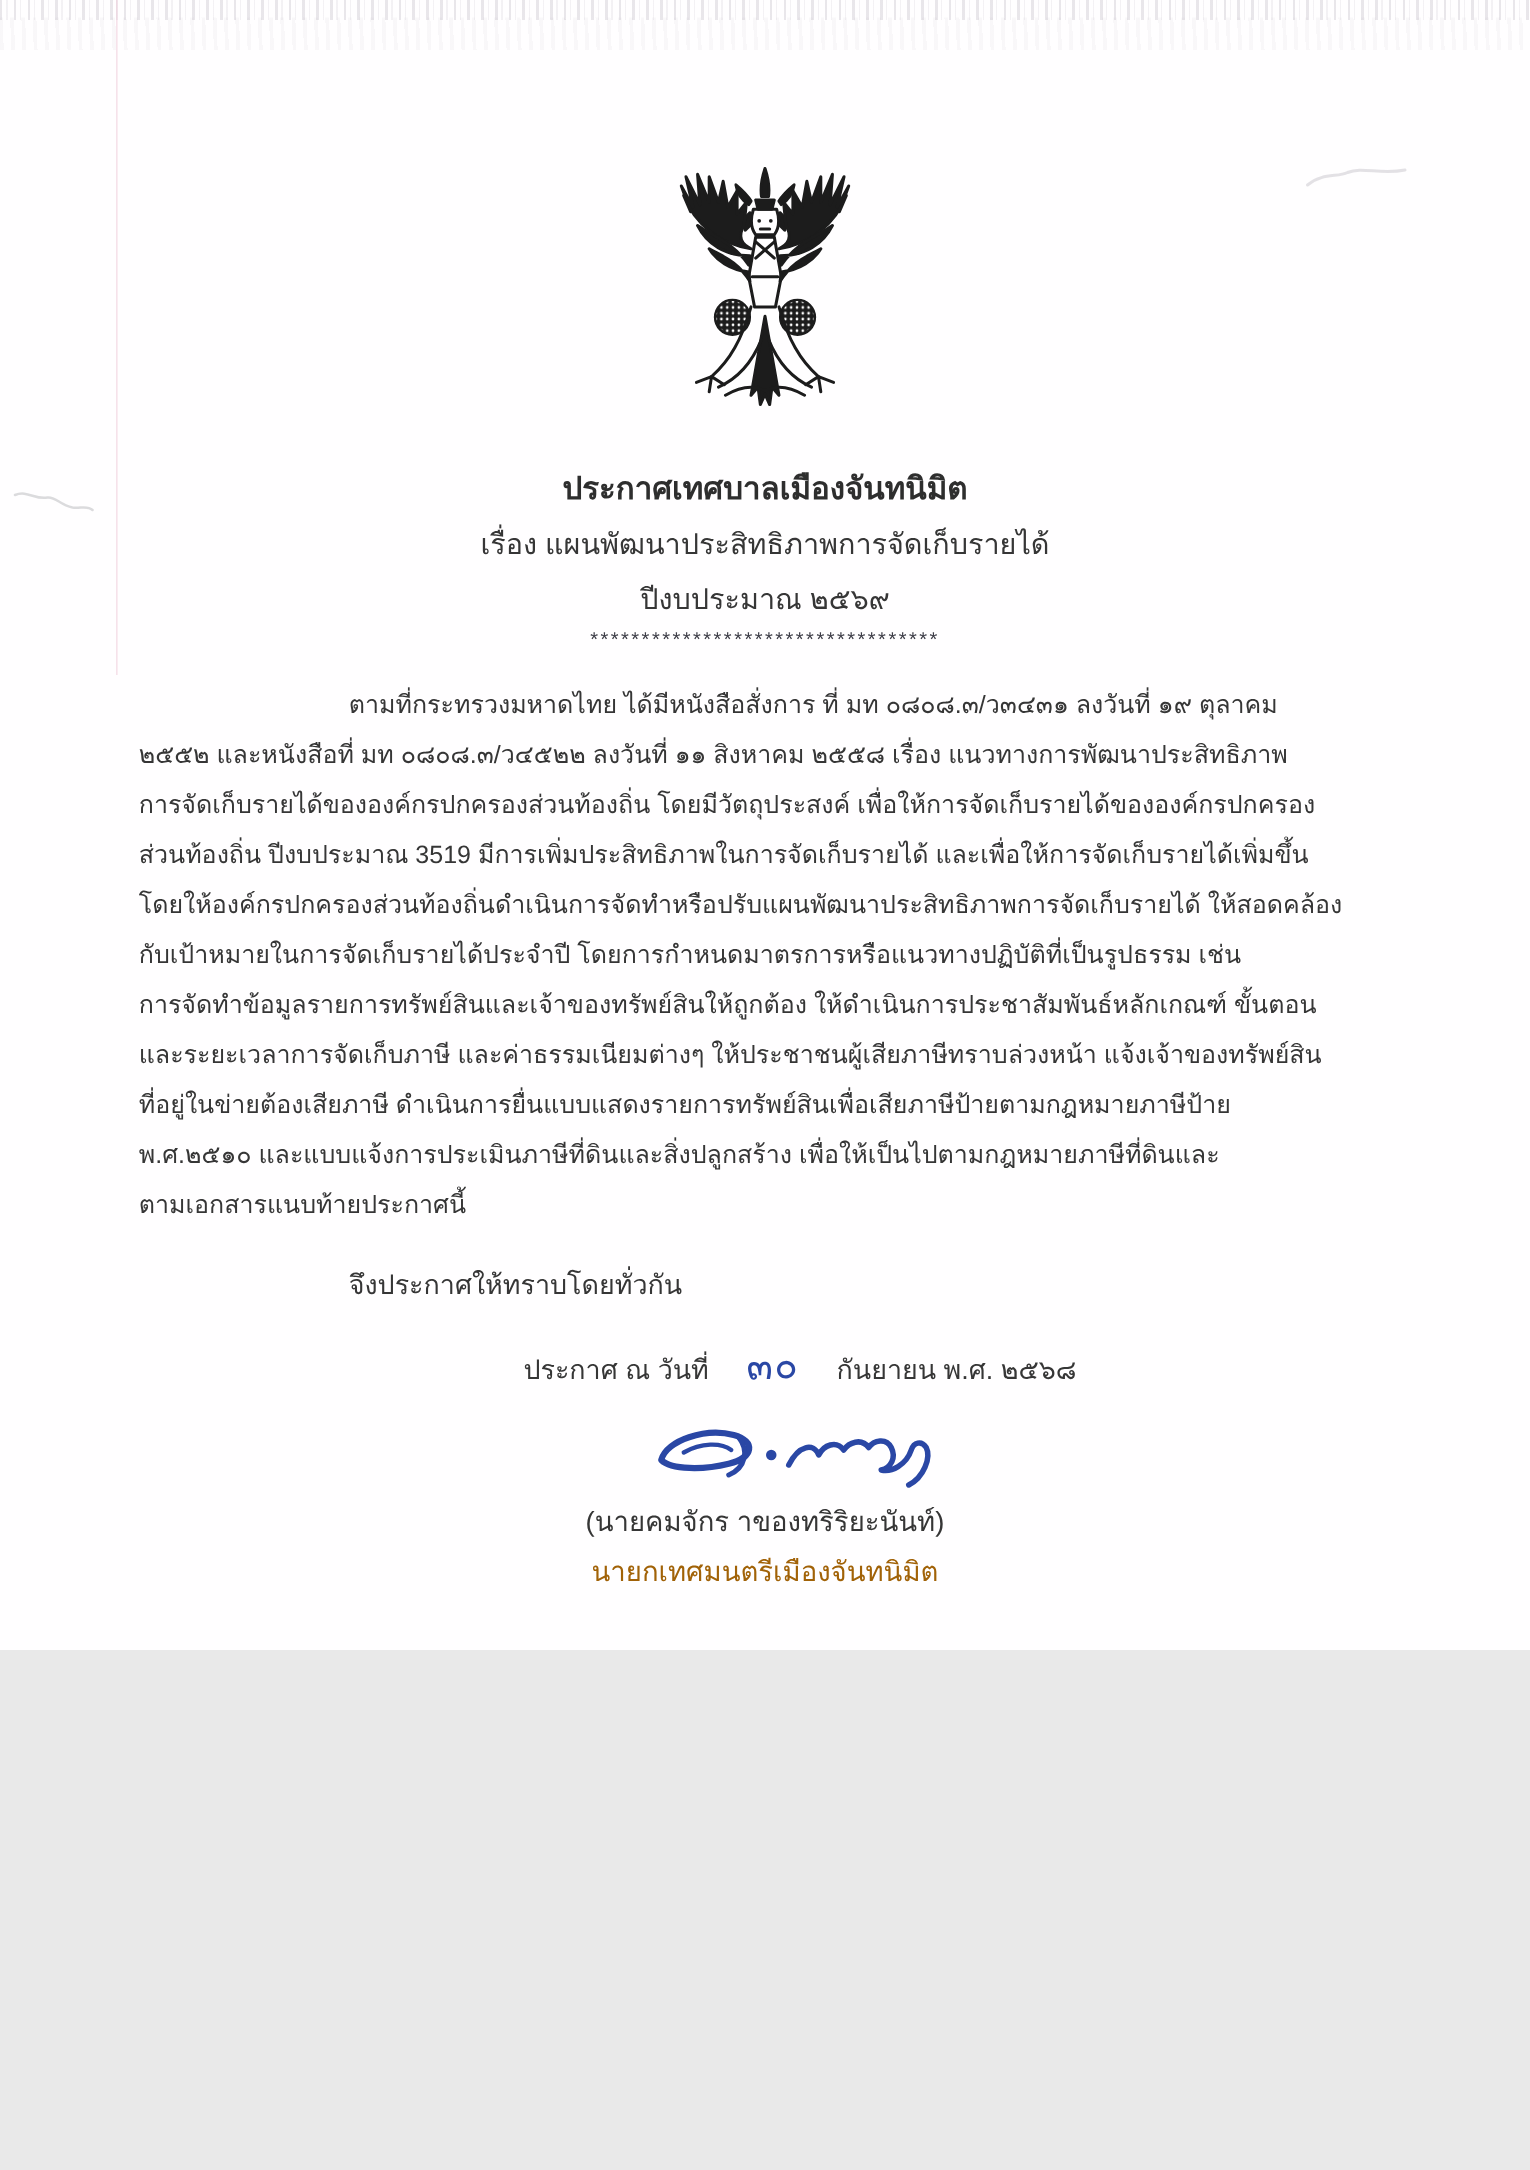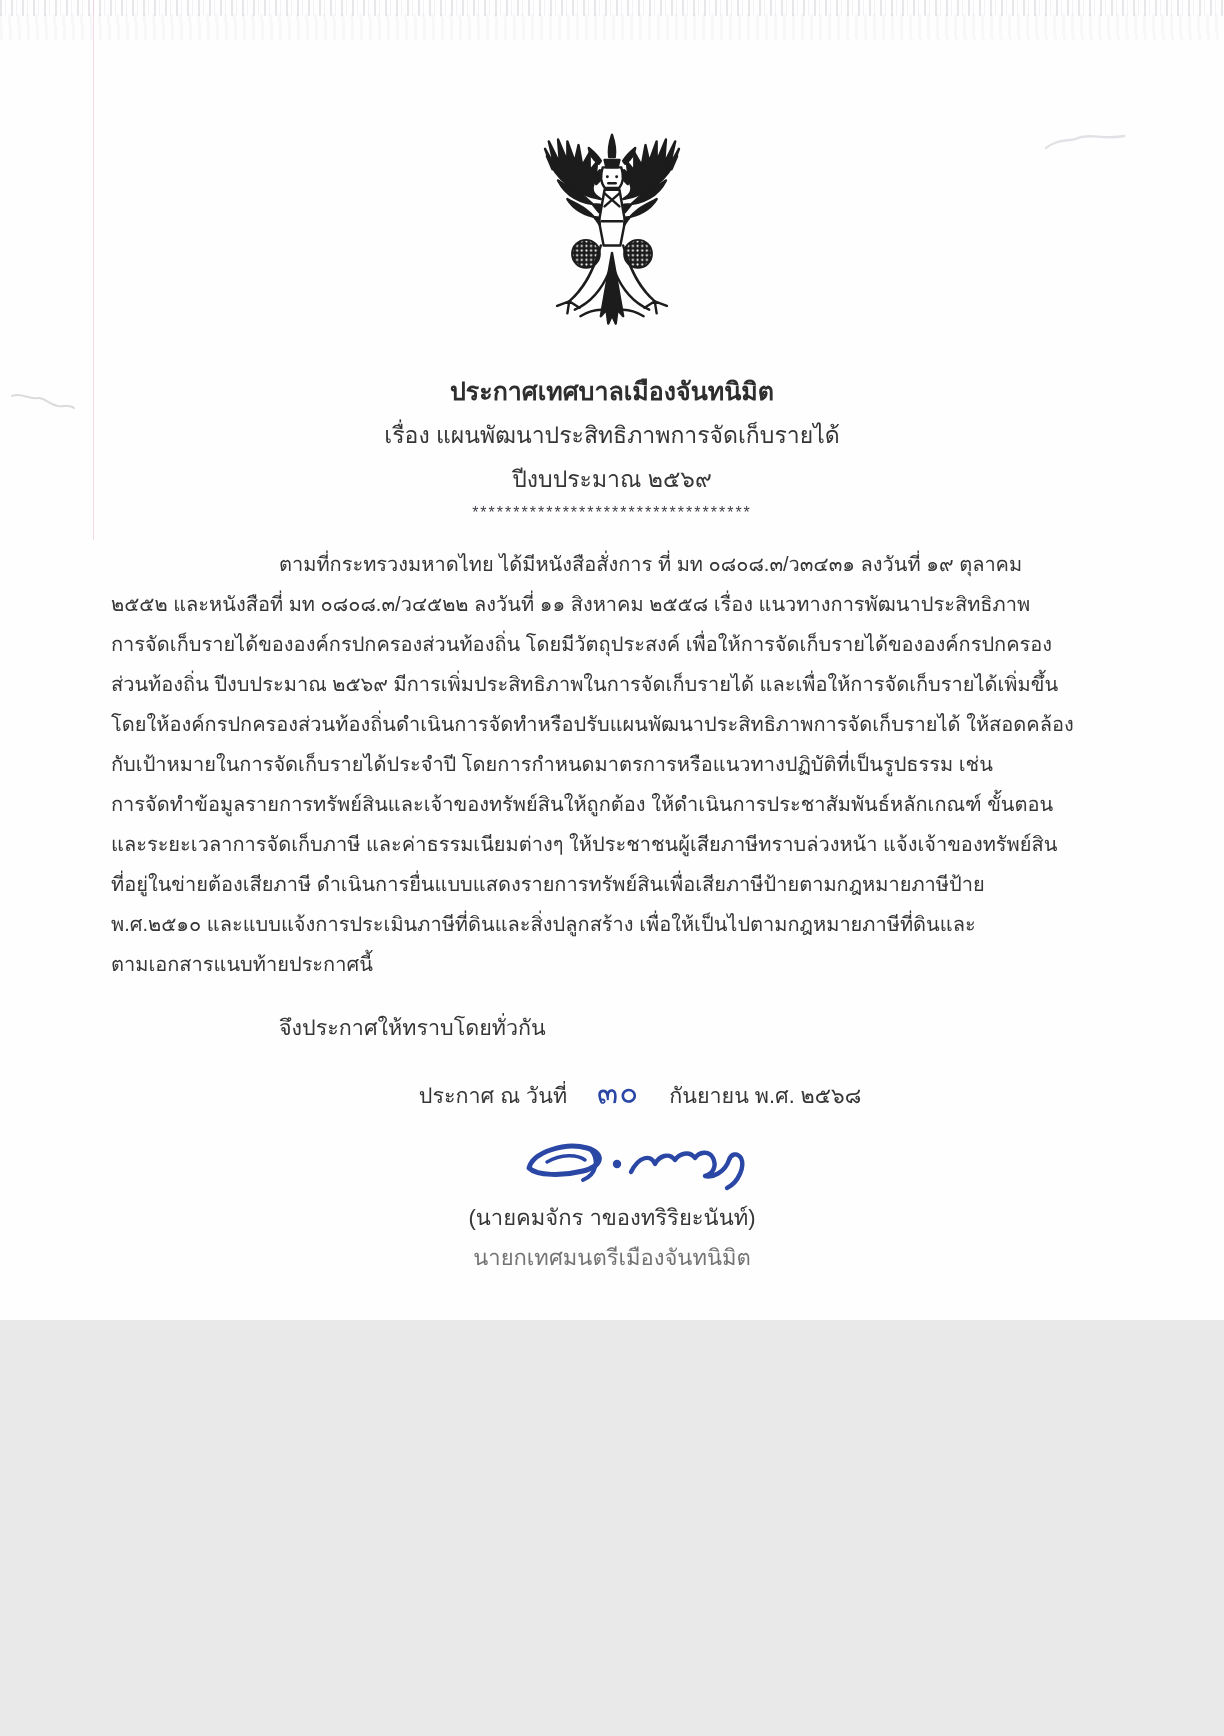--- a/index.html
+++ b/index.html
@@ -76,21 +76,21 @@
     font-size:31px;line-height:30px;
     color:#2a47a5;
     transform:rotate(-2deg);
     font-weight:500;
     letter-spacing:1px;
   }
   
   .sig-block{margin-top:18px;text-align:center;}
   .sig-ink{display:block;margin:10px auto 0;transform:translateX(26px);}
   .sig-name{font-size:22px;line-height:40px;color:#363636;margin-top:2px;}
-  .sig-pos{font-size:22px;line-height:40px;color:#737373;}
+  .sig-pos{font-size:22px;line-height:40px;color:#a16207;}
 </style>
 </head>
 <body>
 
 <div class="page">
 
   <div class="noise-top"></div>
   <div class="noise-top2"></div>
   <div class="pink-line"></div>
   <svg class="smudge-left" viewBox="0 0 70 26">
@@ -149,21 +149,21 @@
 
   <div class="h-title">ประกาศเทศบาลเมืองจันทนิมิต</div>
   <div class="h-line">เรื่อง แผนพัฒนาประสิทธิภาพการจัดเก็บรายได้</div>
   <div class="h-line">ปีงบประมาณ ๒๕๖๙</div>
   <div class="divider">**********************************</div>
 
   <div class="body-block">
     <div class="body-line indent">ตามที่กระทรวงมหาดไทย ได้มีหนังสือสั่งการ ที่ มท ๐๘๐๘.๓/ว๓๔๓๑ ลงวันที่ ๑๙ ตุลาคม</div>
     <div class="body-line">๒๕๕๒ และหนังสือที่ มท ๐๘๐๘.๓/ว๔๕๒๒ ลงวันที่ ๑๑ สิงหาคม ๒๕๕๘ เรื่อง แนวทางการพัฒนาประสิทธิภาพ</div>
     <div class="body-line">การจัดเก็บรายได้ขององค์กรปกครองส่วนท้องถิ่น โดยมีวัตถุประสงค์ เพื่อให้การจัดเก็บรายได้ขององค์กรปกครอง</div>
-    <div class="body-line">ส่วนท้องถิ่น ปีงบประมาณ ๒๕๖๙ มีการเพิ่มประสิทธิภาพในการจัดเก็บรายได้ และเพื่อให้การจัดเก็บรายได้เพิ่มขึ้น</div>
+    <div class="body-line">ส่วนท้องถิ่น ปีงบประมาณ 3519 มีการเพิ่มประสิทธิภาพในการจัดเก็บรายได้ และเพื่อให้การจัดเก็บรายได้เพิ่มขึ้น</div>
     <div class="body-line">โดยให้องค์กรปกครองส่วนท้องถิ่นดำเนินการจัดทำหรือปรับแผนพัฒนาประสิทธิภาพการจัดเก็บรายได้ ให้สอดคล้อง</div>
     <div class="body-line">กับเป้าหมายในการจัดเก็บรายได้ประจำปี โดยการกำหนดมาตรการหรือแนวทางปฏิบัติที่เป็นรูปธรรม เช่น</div>
     <div class="body-line">การจัดทำข้อมูลรายการทรัพย์สินและเจ้าของทรัพย์สินให้ถูกต้อง ให้ดำเนินการประชาสัมพันธ์หลักเกณฑ์ ขั้นตอน</div>
     <div class="body-line">และระยะเวลาการจัดเก็บภาษี และค่าธรรมเนียมต่างๆ ให้ประชาชนผู้เสียภาษีทราบล่วงหน้า แจ้งเจ้าของทรัพย์สิน</div>
     <div class="body-line">ที่อยู่ในข่ายต้องเสียภาษี ดำเนินการยื่นแบบแสดงรายการทรัพย์สินเพื่อเสียภาษีป้ายตามกฎหมายภาษีป้าย</div>
     <div class="body-line">พ.ศ.๒๕๑๐ และแบบแจ้งการประเมินภาษีที่ดินและสิ่งปลูกสร้าง เพื่อให้เป็นไปตามกฎหมายภาษีที่ดินและ</div>
     <div class="body-line">ตามเอกสารแนบท้ายประกาศนี้</div>
   </div>
 
   <div class="closing">จึงประกาศให้ทราบโดยทั่วกัน</div>

